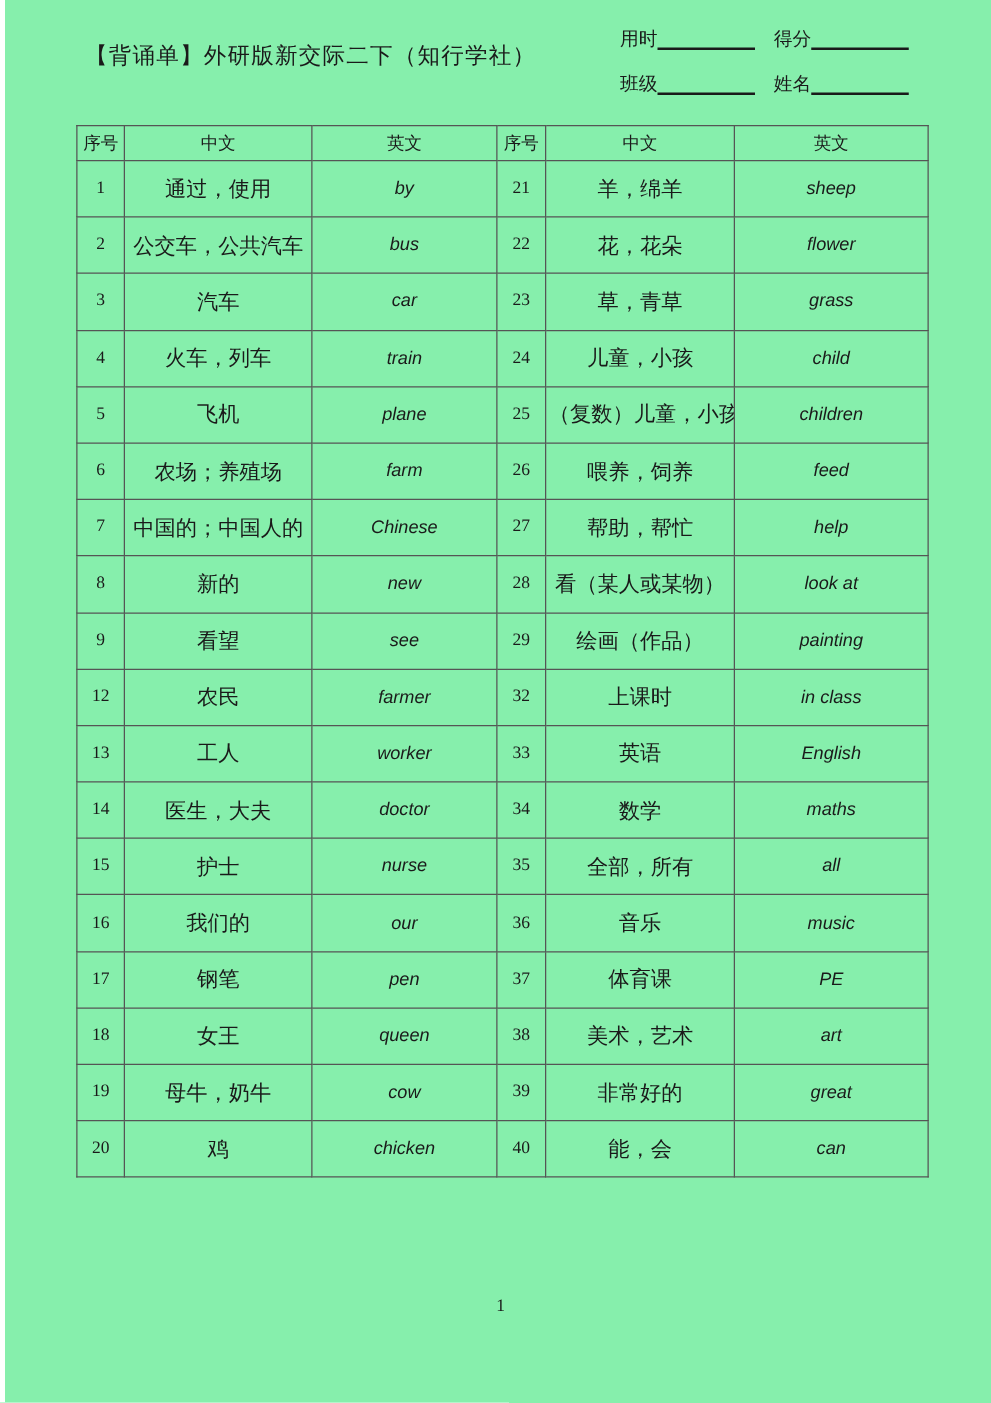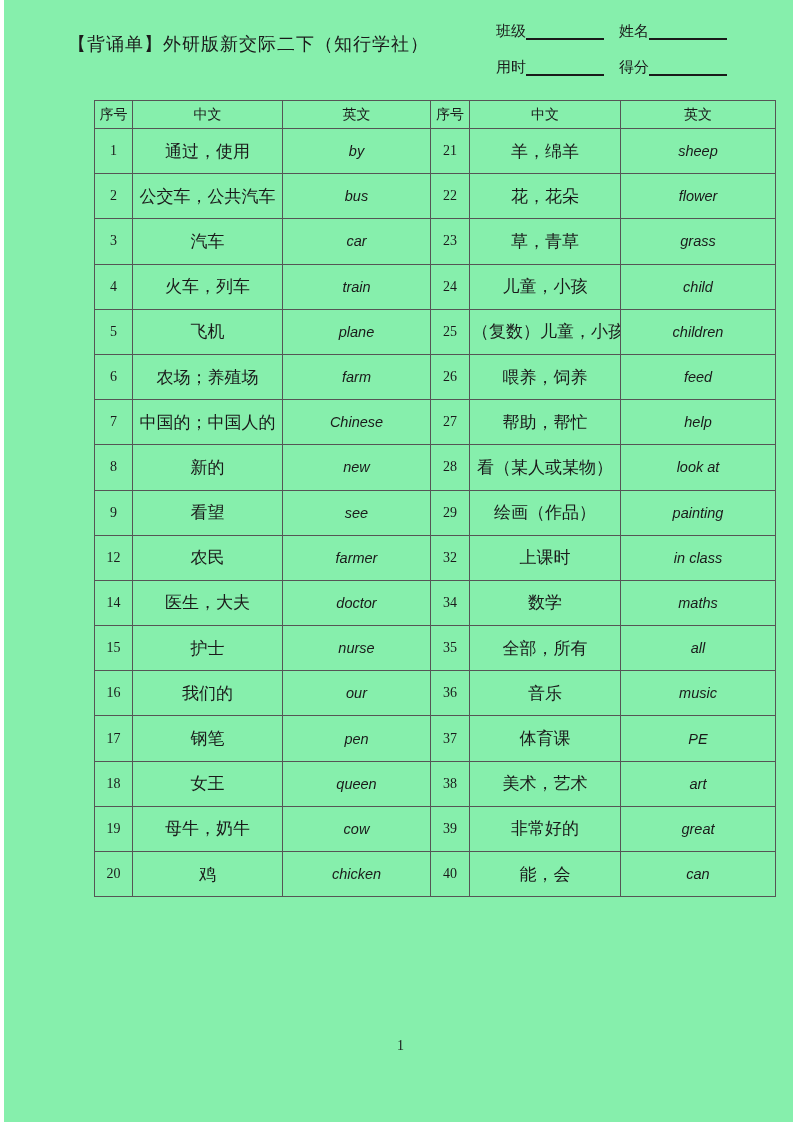--- a/index.html
+++ b/index.html
@@ -15,21 +15,21 @@
   }
 
   .fields{position:absolute;left:492px;top:16px;width:260px;}
   .field-row{display:flex;align-items:flex-end;height:24px;margin-bottom:12px;}
   .field-label{font-size:15px;line-height:18px;white-space:nowrap;}
   .blank{display:inline-block;width:78px;height:17px;border-bottom:2px solid #1a1a1a;margin-right:15px;}
   .blank:last-child{margin-right:0;}
 
   table.vocab{
     position:absolute;left:57px;top:100px;width:681px;
-    border-collapse:collapse;table-layout:fixed;margin-left:33px;
+    border-collapse:collapse;table-layout:fixed;
   }
   table.vocab th,table.vocab td{
     border:1px solid #555;text-align:center;vertical-align:middle;
     padding:0 2px;overflow:hidden;
   }
   table.vocab thead tr{height:28px;}
   table.vocab tbody tr{height:45.2px;}
   table.vocab th{font-weight:normal;font-size:14px;font-family:"DejaVu Serif",serif;}
   td.no{font-family:"Liberation Serif",serif;font-size:14px;}
   td.cn{font-size:17px;font-family:"DejaVu Serif",serif;white-space:nowrap;}
@@ -42,29 +42,29 @@
 </style>
 </head>
 <body>
 
 <div class="page">
 
   <div class="doc-title">【背诵单】外研版新交际二下（知行学社）</div>
 
   <div class="fields">
     <div class="field-row">
-      <span class="field-label">班级</span>
-      <span class="blank"></span>
-      <span class="field-label">姓名</span>
+      <span class="field-label">用时</span>
+      <span class="blank"></span>
+      <span class="field-label">得分</span>
       <span class="blank"></span>
     </div>
     <div class="field-row">
-      <span class="field-label">用时</span>
-      <span class="blank"></span>
-      <span class="field-label">得分</span>
+      <span class="field-label">班级</span>
+      <span class="blank"></span>
+      <span class="field-label">姓名</span>
       <span class="blank"></span>
     </div>
   </div>
 
   <table class="vocab">
     <colgroup>
       <col style="width:38px">
         <col style="width:150px">
         <col style="width:148px">
       <col style="width:39px">
@@ -156,20 +156,28 @@
   </tr>
         <tr>
     <td class="no">12</td>
     <td class="cn">农民</td>
     <td class="en">farmer</td>
     <td class="no">32</td>
     <td class="cn">上课时</td>
     <td class="en">in class</td>
   </tr>
         <tr>
+    <td class="no">13</td>
+    <td class="cn">工人</td>
+    <td class="en">worker</td>
+    <td class="no">33</td>
+    <td class="cn">英语</td>
+    <td class="en">English</td>
+  </tr>
+        <tr>
     <td class="no">14</td>
     <td class="cn">医生，大夫</td>
     <td class="en">doctor</td>
     <td class="no">34</td>
     <td class="cn">数学</td>
     <td class="en">maths</td>
   </tr>
         <tr>
     <td class="no">15</td>
     <td class="cn">护士</td>

